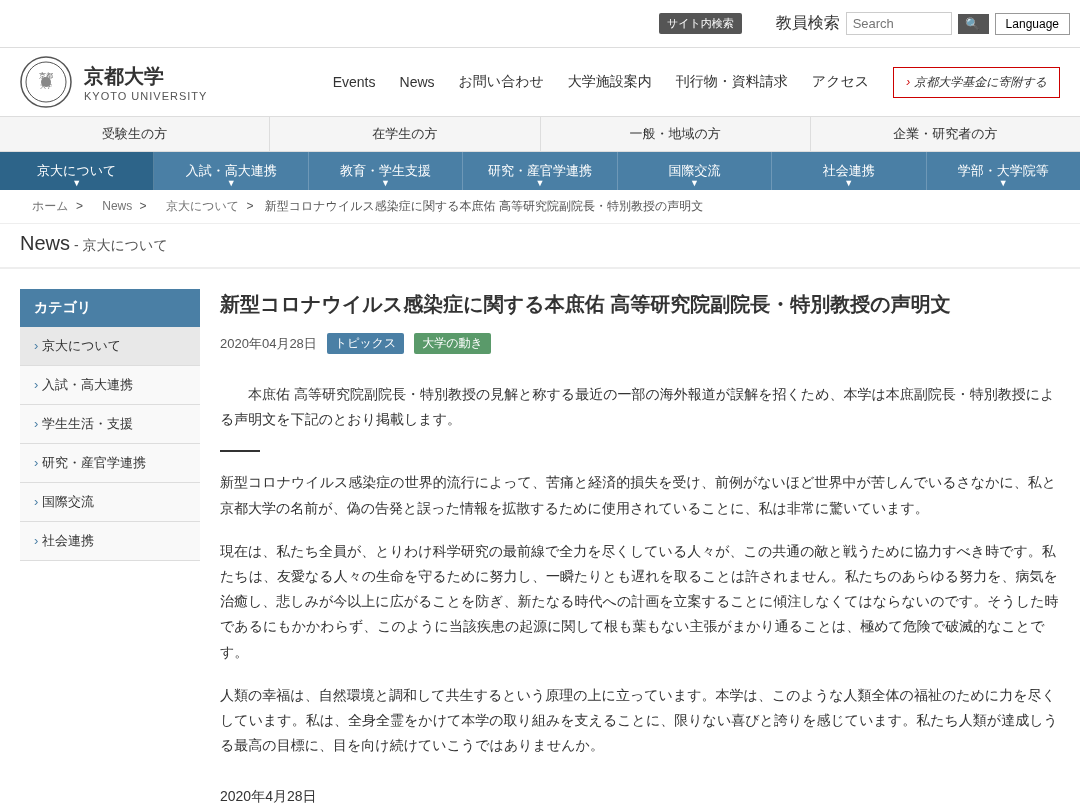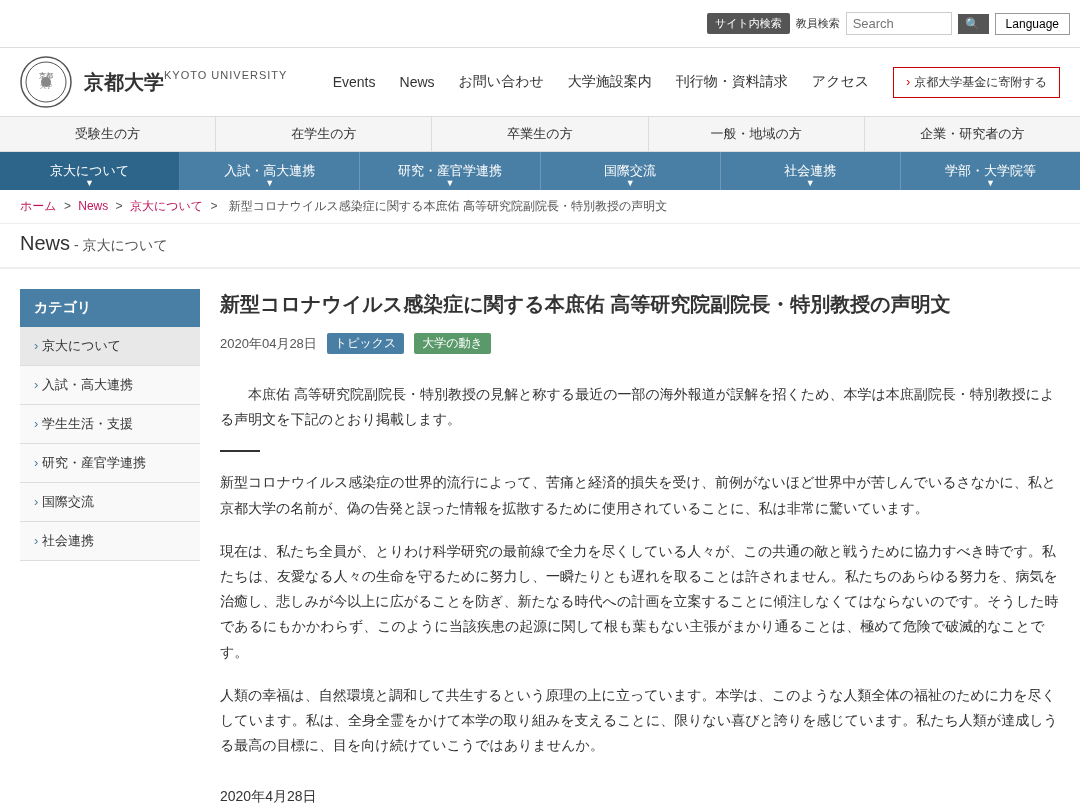--- a/index.html
+++ b/index.html
@@ -26,23 +26,24 @@
       color: #fff;
       border: none;
       padding: 3px 8px;
       font-size: 11px;
       cursor: pointer;
       border-radius: 2px;
     }
     .teacher-search-btn {
       background: transparent;
       border: none;
-      font-size: 11px;
-      color: #333;
-      cursor: pointer;
+      font-size: 16px;
+      color: #333;
+      cursor: pointer;
+      margin-left: 28px;
     }
     .search-input {
       border: 1px solid #ccc;
       padding: 3px 6px;
       font-size: 13px;
       width: 106px;
     }
     .search-icon-btn {
       background: #555;
       color: #fff;
@@ -71,21 +72,21 @@
       align-items: center;
       gap: 12px;
       flex: 1;
     }
     .logo-emblem {
       width: 52px;
       height: 52px;
     }
     .logo-text {
       display: flex;
-      flex-direction: row;
+      flex-direction: column;
     }
     .logo-ja {
       font-size: 20px;
       font-weight: bold;
       color: #333;
     }
     .logo-en {
       font-size: 11px;
       color: #555;
       letter-spacing: 1px;
@@ -102,20 +103,21 @@
     }
     .donate-btn {
       border: 1px solid #c00;
       color: #c00;
       padding: 6px 12px;
       font-size: 12px;
       text-decoration: none;
       display: flex;
       align-items: center;
       gap: 4px;
+      font-style: italic;
     }
     .donate-btn::before {
       content: "›";
       color: #c00;
     }
 
     
     .audience-nav {
       background: #f5f5f5;
       display: flex;
@@ -158,21 +160,21 @@
       transform: translateX(-50%);
     }
 
     
     .breadcrumb {
       padding: 8px 20px;
       font-size: 12px;
       color: #555;
       border-bottom: 1px solid #eee;
     }
-    .breadcrumb a { color: #be185d; text-decoration: none; }
+    .breadcrumb a { color: #737373; text-decoration: none; margin-left: 12px; }
     .breadcrumb span { margin: 0 4px; }
 
     
     .page-title-bar {
       padding: 8px 20px 12px;
       border-bottom: 2px solid #eee;
     }
     .page-title-main {
       font-size: 20px;
       font-weight: normal;
@@ -307,28 +309,28 @@
     <a href="#">大学施設案内</a>
     <a href="#">刊行物・資料請求</a>
     <a href="#">アクセス</a>
     <a href="#" class="donate-btn">京都大学基金に寄附する</a>
   </nav>
 </div>
 
 <div class="audience-nav">
   <div class="audience-nav-item">受験生の方</div>
   <div class="audience-nav-item">在学生の方</div>
-  <div class="audience-nav-item">卒業生の方</div>
   <div class="audience-nav-item">一般・地域の方</div>
   <div class="audience-nav-item">企業・研究者の方</div>
 </div>
 
 <div class="category-nav">
   <div class="category-nav-item active">京大について</div>
   <div class="category-nav-item">入試・高大連携</div>
+  <div class="category-nav-item">教育・学生支援</div>
   <div class="category-nav-item">研究・産官学連携</div>
   <div class="category-nav-item">国際交流</div>
   <div class="category-nav-item">社会連携</div>
   <div class="category-nav-item">学部・大学院等</div>
 </div>
 
 <div class="breadcrumb">
   <a href="#">ホーム</a>
   <span> &gt; </span>
   <a href="#">News</a>

